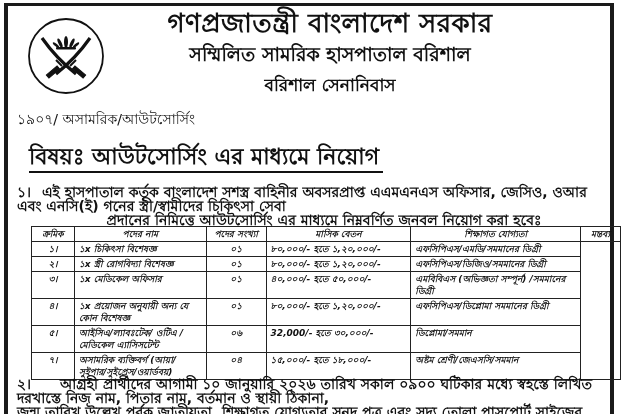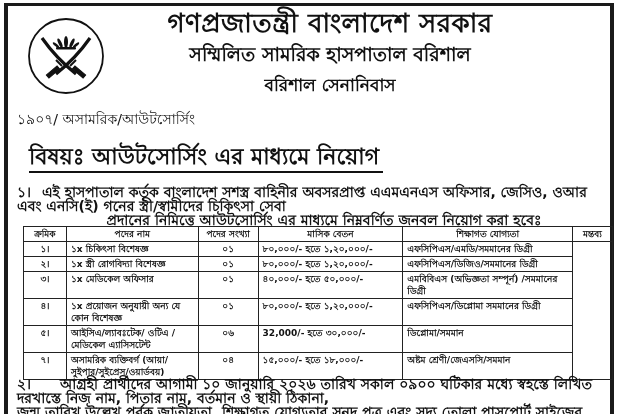--- a/index.html
+++ b/index.html
@@ -31,22 +31,22 @@
   }
   .para {
     position: absolute; left: 17px; width: 588px; font-size: 14px; line-height: 14px;
     font-weight: bold;
   }
   .para .num { display: inline-block; width: 20px; }
   .para .indent { padding-left: 26px; display: block; text-align: center; }
   .para1 { top: 185px; }
   .para2 { top: 377px; }
   table.jobs {
-    position: absolute; left: 23px; top: 226px; width: 590px;
-    border-collapse: collapse; font-size: 9px; font-weight: bold;
+    position: absolute; left: 31px; top: 226px; width: 590px;
+    border-collapse: collapse; font-size: 9px; font-weight: bold; font-style: italic;
   }
   table.jobs th, table.jobs td {
     border: 1px solid #222; padding: 1px 4px; vertical-align: top; line-height: 12px;
   }
   table.jobs th { font-weight: bold; text-align: center; height: 13px; }
   table.jobs td.c { text-align: center; }
   .col-sl { width: 43px; }
   .col-name { width: 132px; }
   .col-count { width: 60px; }
   .col-salary { width: 145px; }

